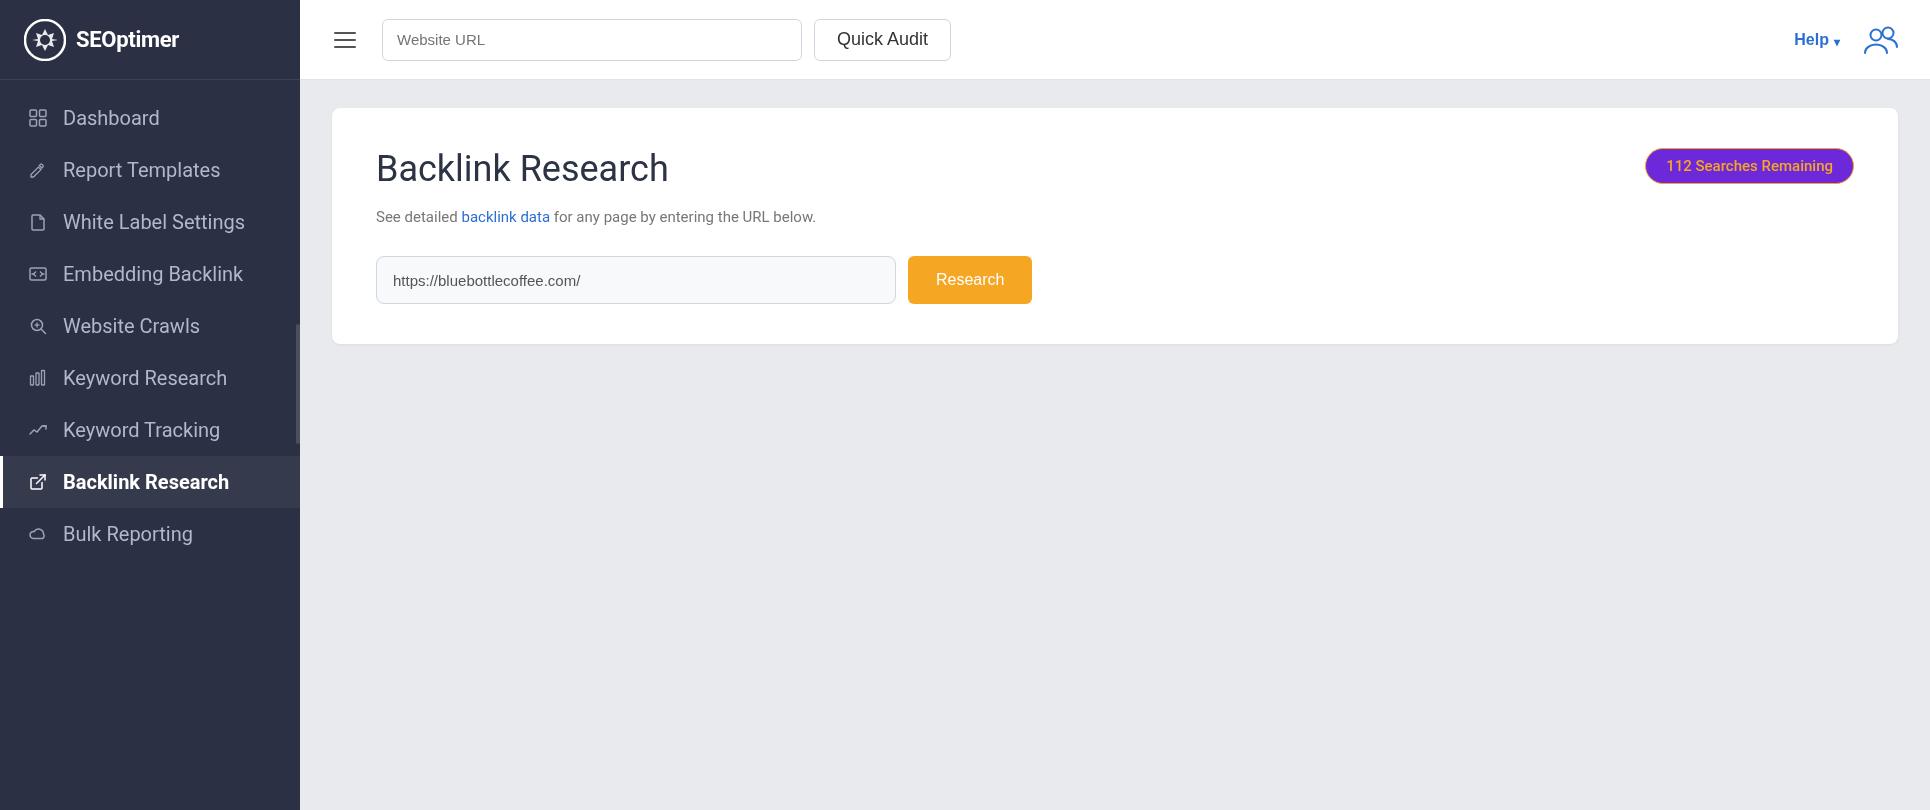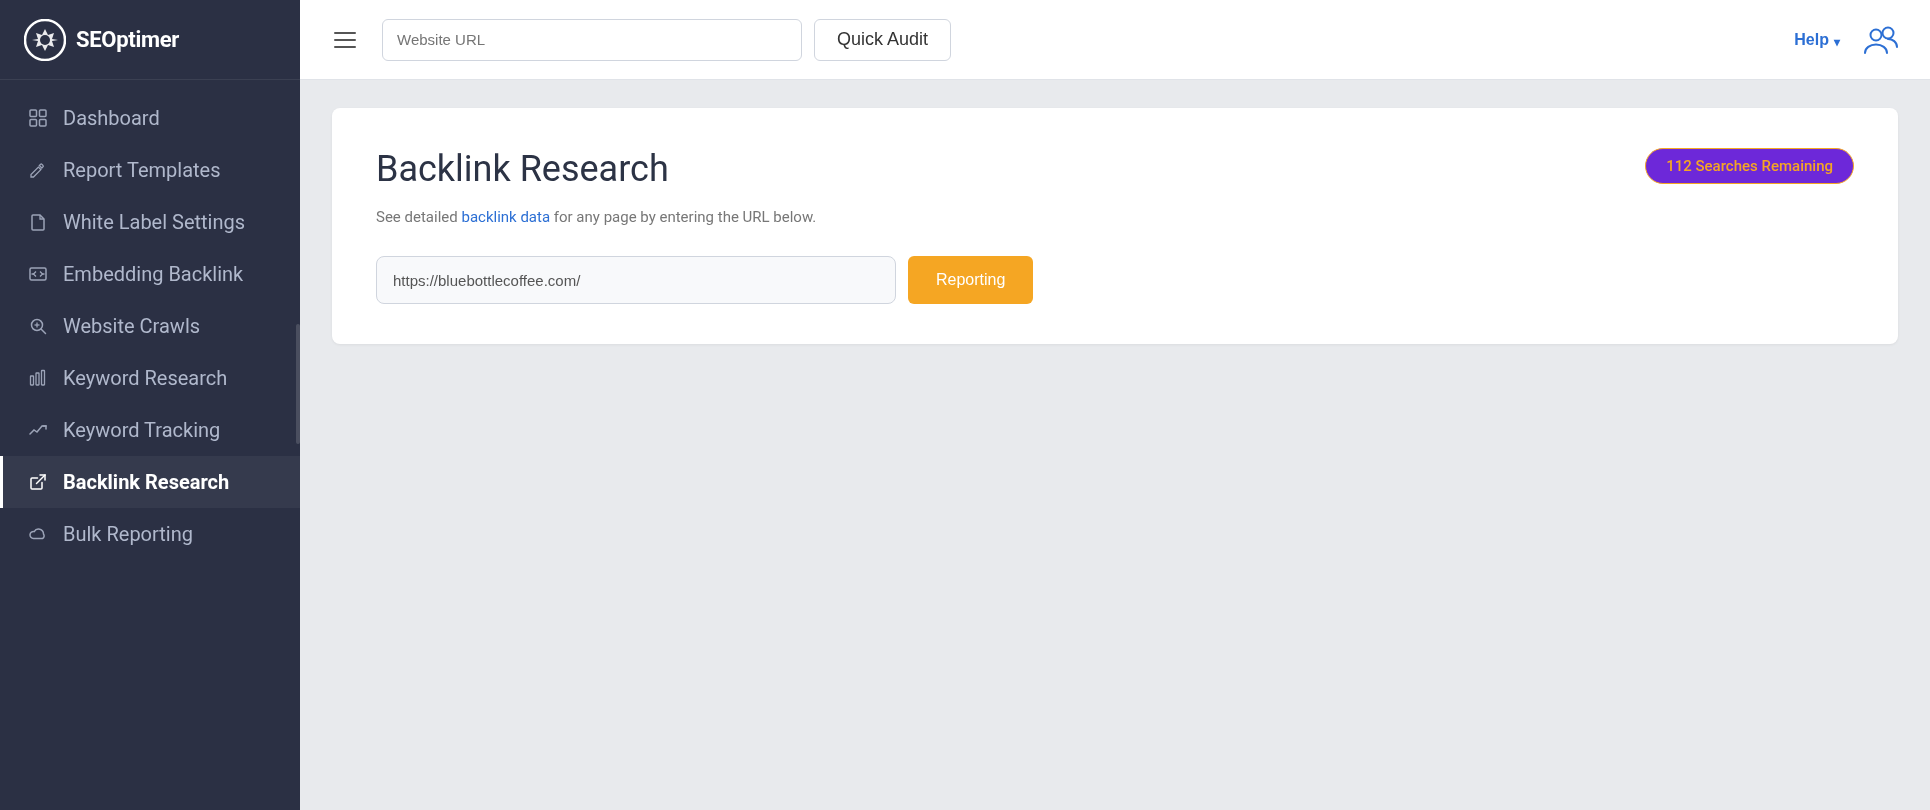--- a/index.html
+++ b/index.html
@@ -375,17 +375,17 @@
 
   <div class="content">
     <div class="card">
       <h1 class="card-title">Backlink Research</h1>
       <p class="card-desc">
         <span>See detailed </span><span class="highlight">backlink data</span><span> for any page by entering the URL below.</span>
       </p>
       <div class="searches-badge">112 Searches Remaining</div>
       <div class="search-row">
         <input class="research-input" type="text" value="https://bluebottlecoffee.com/" style="">
-        <button class="research-btn">Reporting</button>
+        <button class="research-btn">Research</button>
       </div>
     </div>
   </div>
 </div>
 
 </body></html>

